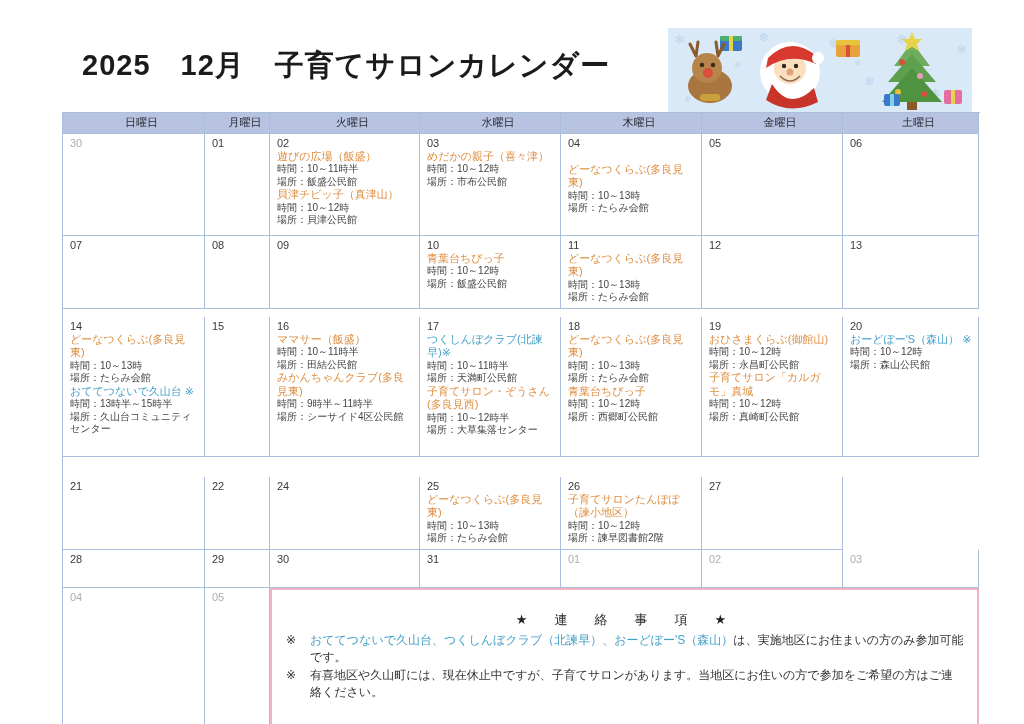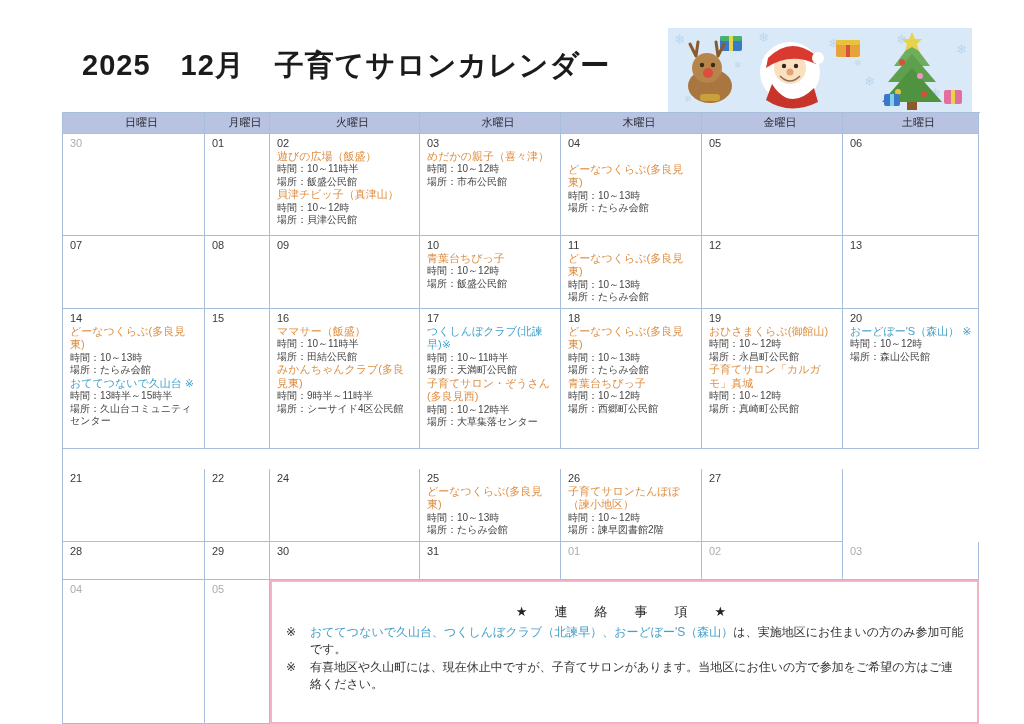--- a/index.html
+++ b/index.html
@@ -23,21 +23,21 @@
     background:#fff;
   }
   .cal-row { display:grid; grid-template-columns:142px 65px 150px 141px 141px 141px 136px; }
   .cal-cell { border-right:1px solid var(--grid); border-bottom:1px solid var(--grid); }
   .cal-head {
     background:var(--head-bg); text-align:center; font-size:11px; color:#2b2b35;
     padding:2px 0 3px 16px;
   }
   .wrow-0 { min-height:102px; }
   .wrow-1 { min-height:73px; }
-  .wrow-2 { min-height:140px; }
+  .wrow-2 { min-height:140px;margin-top:8px; }
   .wrow-3 { min-height:73px;margin-top:20px; }
   .wrow-4 { min-height:38px; }
   .wrow-5 { min-height:144px; }
   .day-cell { padding:3px 5px 3px 7px; overflow:hidden; }
   .date { font-size:11px; color:#3a3a3a; margin-bottom:1px; }
   .date.dim { color:var(--dim); }
   .ev-name { font-size:11px; line-height:1.22; }
   .ev-name.orange { color:var(--orange); }
   .ev-name.blue { color:var(--blue); }
   .ev-line { font-size:10px; line-height:1.25; color:#454545; }

